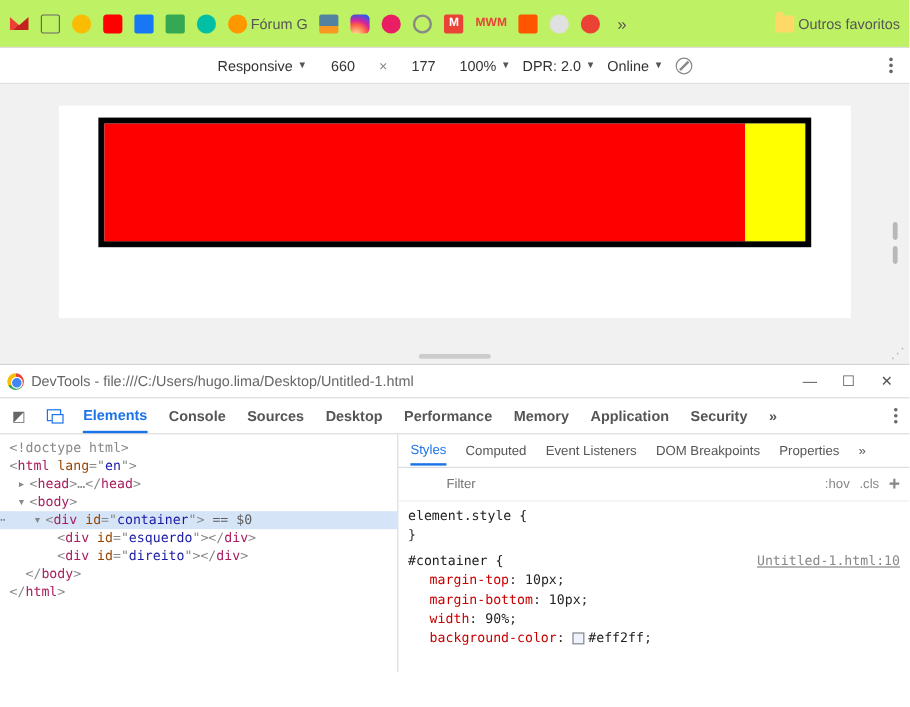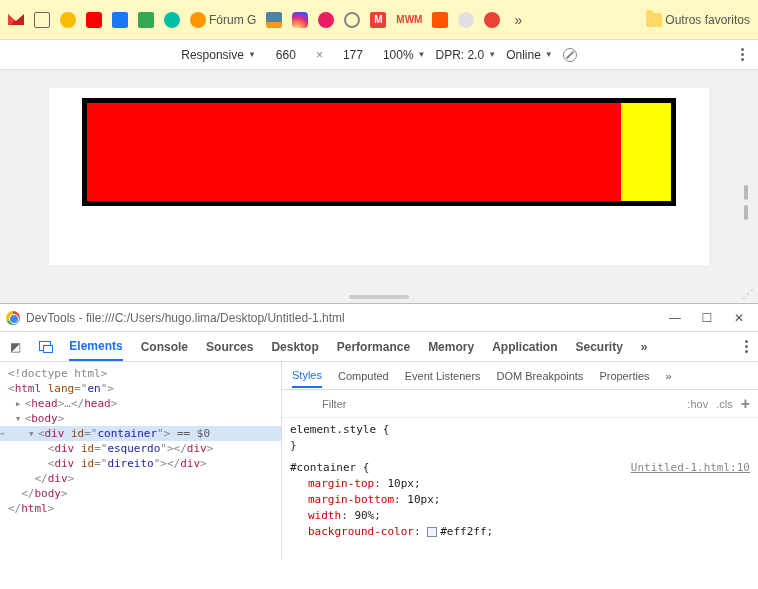--- a/index.html
+++ b/index.html
@@ -1,19 +1,19 @@
 <!DOCTYPE html>
 <html><head>
 <meta charset="utf-8">
 <style>
   * { box-sizing: border-box; margin: 0; padding: 0; }
   html, body { width: 758px; height: 589px; font-family: Arial, sans-serif; background: #fff; overflow: hidden; font-size: 12px; color: #333; }
   
   
-  .bookmarks { height: 40px; display: flex; align-items: center; padding: 0 8px; gap: 10px; border-bottom: 1px solid #ddd; background: #fef9c3; }
+  .bookmarks { height: 40px; display: flex; align-items: center; padding: 0 8px; gap: 10px; border-bottom: 1px solid #ddd; background: #bef264; }
   .bookmarks .spacer { flex: 1; }
   .bm-item { display: flex; align-items: center; gap: 3px; cursor: pointer; font-size: 12px; color: #555; }
   .bm-icon { width: 16px; height: 16px; display: inline-block; border-radius: 2px; }
   .folder-icon { width: 16px; height: 14px; background: #ffd968; border-radius: 2px 2px 1px 1px; position: relative; }
   .folder-icon::before { content: ""; position: absolute; top: -3px; left: 0; width: 7px; height: 3px; background: #ffd968; border-radius: 2px 2px 0 0; }
   .chev { color: #555; font-size: 14px; padding: 0 4px; }
 
   
   .device-tb { height: 30px; display: flex; align-items: center; justify-content: center; gap: 10px; background: #fff; border-bottom: 1px solid #e0e0e0; font-size: 12px; color: #333; position: relative; }
   .dropdown { display: flex; align-items: center; gap: 4px; cursor: pointer; }
@@ -49,21 +49,21 @@
   .dt-tabs .tool-icon.active { color: #1a73e8; }
   .rect-icon { width: 12px; height: 10px; border: 1.5px solid #1a73e8; display: inline-block; position: relative; }
   .rect-icon::after { content: ""; position: absolute; right: -3px; bottom: -3px; width: 8px; height: 6px; border: 1.5px solid #1a73e8; background: #fff; }
   .dt-tab { cursor: pointer; color: #555; padding: 6px 0; font-weight: bold; }
   .dt-tab.active { color: #1a73e8; border-bottom: 2px solid #1a73e8; }
   .dt-tabs .kebab2 { position: absolute; right: 10px; }
 
   .dt-body { display: flex; height: 198px; }
   
   
-  .dom-panel { width: 282px; border-right: 1px solid #ddd; font-family: Menlo, monospace; font-size: 11px; padding: 4px 0; overflow: hidden; color: #222; }
+  .dom-panel { width: 332px; border-right: 1px solid #ddd; font-family: Menlo, monospace; font-size: 11px; padding: 4px 0; overflow: hidden; color: #222; }
   .dom-line { white-space: pre; padding: 1px 8px; }
   .dom-line.sel { background: #d5e4f7; position: relative; }
   .dom-line.sel::before { content: "⋯"; position: absolute; left: -2px; color: #888; }
   .t-punc { color: #888; }
   .t-tag { color: #a71d5d; }
   .t-attr { color: #994500; }
   .t-val { color: #1a1aa6; }
   .t-eq { color: #5c5c5c; }
   .arrow { color: #888; display: inline-block; width: 10px; }
 
@@ -193,21 +193,20 @@
   <div class="dt-body">
 
     <div class="dom-panel">
       <div class="dom-line"><span class="t-punc">&lt;!doctype html&gt;</span></div>
       <div class="dom-line"><span class="t-punc">&lt;</span><span class="t-tag">html</span> <span class="t-attr">lang</span><span class="t-punc">="</span><span class="t-val">en</span><span class="t-punc">"&gt;</span></div>
       <div class="dom-line"> <span class="arrow">▸</span><span class="t-punc">&lt;</span><span class="t-tag">head</span><span class="t-punc">&gt;…&lt;/</span><span class="t-tag">head</span><span class="t-punc">&gt;</span></div>
       <div class="dom-line"> <span class="arrow">▾</span><span class="t-punc">&lt;</span><span class="t-tag">body</span><span class="t-punc">&gt;</span></div>
       <div class="dom-line sel">   <span class="arrow">▾</span><span class="t-punc">&lt;</span><span class="t-tag">div</span> <span class="t-attr">id</span><span class="t-punc">="</span><span class="t-val">container</span><span class="t-punc">"&gt;</span><span class="t-eq"> == $0</span></div>
       <div class="dom-line">      <span class="t-punc">&lt;</span><span class="t-tag">div</span> <span class="t-attr">id</span><span class="t-punc">="</span><span class="t-val">esquerdo</span><span class="t-punc">"&gt;&lt;/</span><span class="t-tag">div</span><span class="t-punc">&gt;</span></div>
       <div class="dom-line">      <span class="t-punc">&lt;</span><span class="t-tag">div</span> <span class="t-attr">id</span><span class="t-punc">="</span><span class="t-val">direito</span><span class="t-punc">"&gt;&lt;/</span><span class="t-tag">div</span><span class="t-punc">&gt;</span></div>
-      <div class="dom-line">    <span class="t-punc">&lt;/</span><span class="t-tag">div</span><span class="t-punc">&gt;</span></div>
       <div class="dom-line">  <span class="t-punc">&lt;/</span><span class="t-tag">body</span><span class="t-punc">&gt;</span></div>
       <div class="dom-line"><span class="t-punc">&lt;/</span><span class="t-tag">html</span><span class="t-punc">&gt;</span></div>
     </div>
 
     <div class="styles-panel">
       <div class="styles-tabs">
         <span class="stab active">Styles</span>
         <span class="stab">Computed</span>
         <span class="stab">Event Listeners</span>
         <span class="stab">DOM Breakpoints</span>

